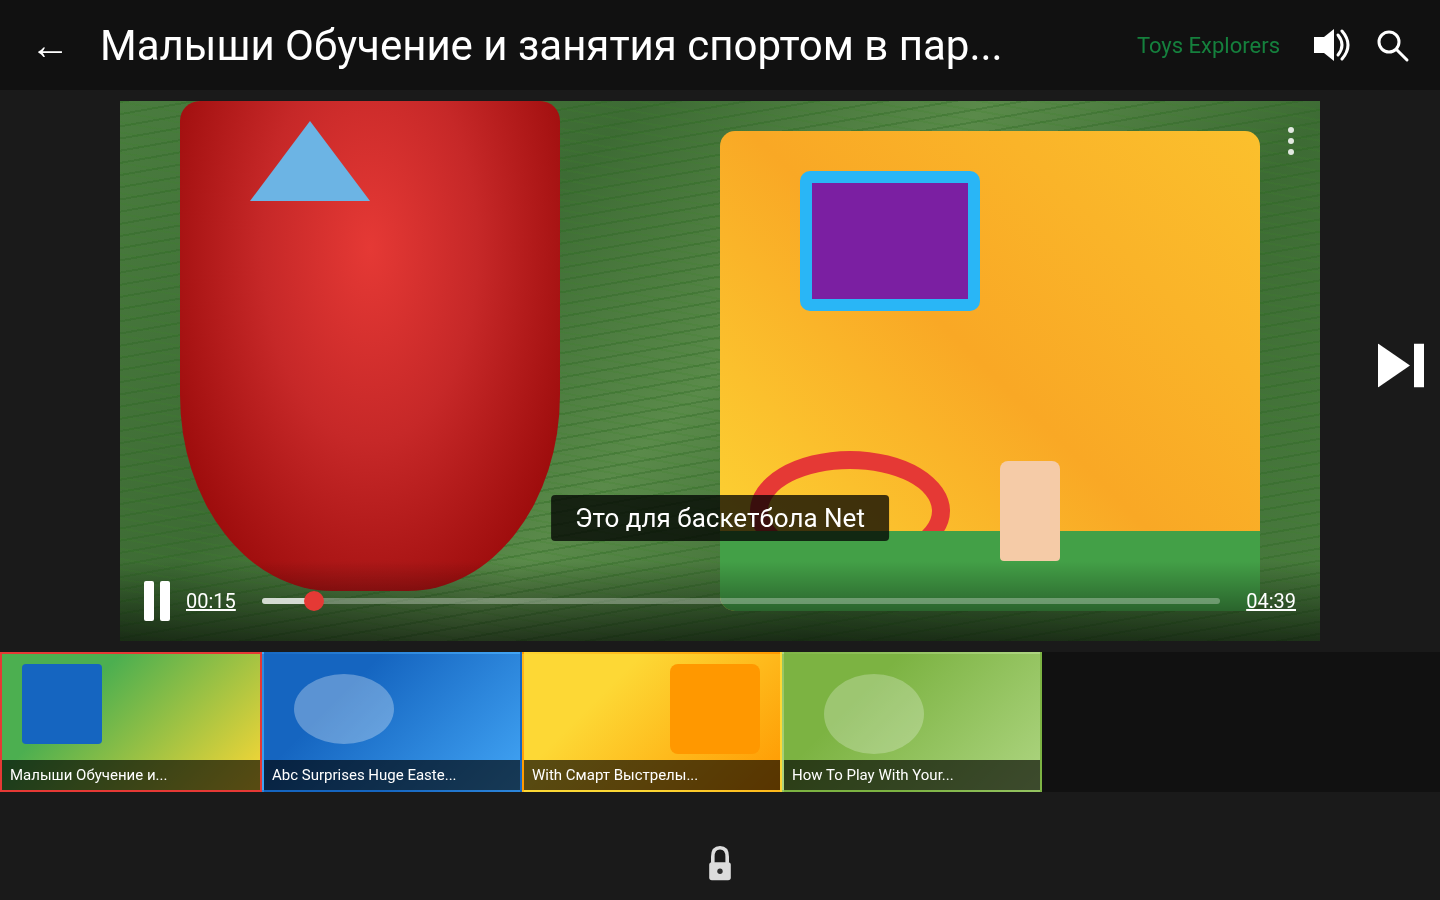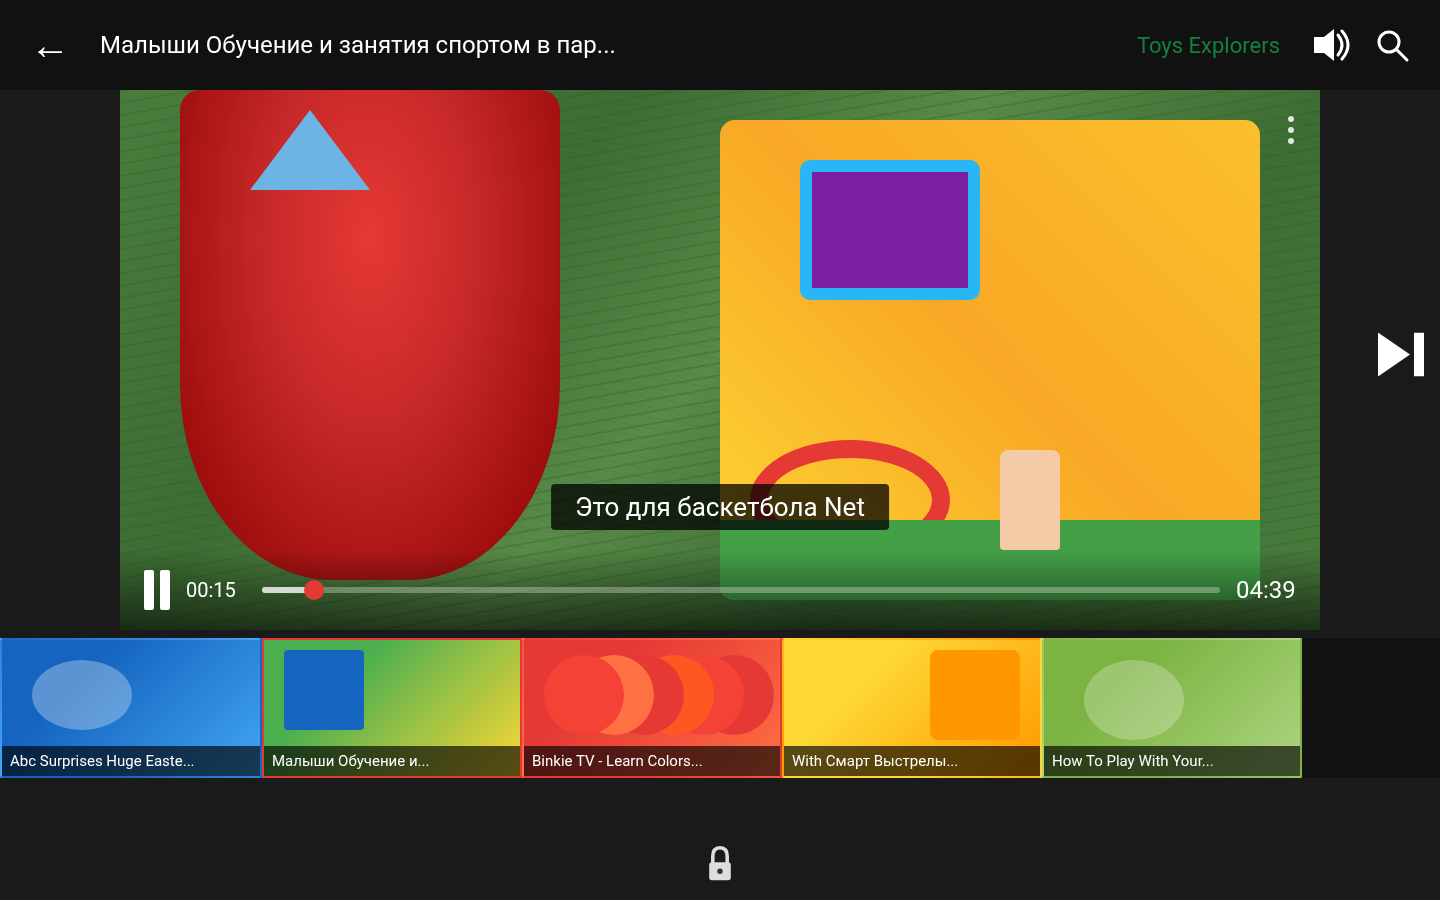--- a/index.html
+++ b/index.html
@@ -28,21 +28,21 @@
       font-size: 40px;
       color: #fff;
       margin-right: 30px;
       user-select: none;
       display: flex;
       align-items: center;
     }
 
     .header-title {
       flex: 1;
-      font-size: 24px;
+      font-size: 42px;
       font-weight: 400;
       color: #fff;
       white-space: nowrap;
       overflow: hidden;
       text-overflow: ellipsis;
     }
 
     .channel-name {
       font-size: 22px;
       color: #15803d;
@@ -62,21 +62,21 @@
       font-size: 36px;
       display: flex;
       align-items: center;
     }
 
     
     .video-area {
       position: relative;
       width: 1200px;
       height: 540px;
-      margin: 0 auto;
+      margin: 11px auto;
       background: #000;
       overflow: hidden;
     }
 
     .video-bg {
       width: 100%;
       height: 100%;
       background: linear-gradient(
         135deg,
         #4a7c3f 0%,
@@ -217,20 +217,21 @@
       position: absolute;
       bottom: 0;
       left: 0;
       right: 0;
       height: 80px;
       display: flex;
       align-items: center;
       padding: 0 24px;
       gap: 16px;
       background: linear-gradient(transparent, rgba(0,0,0,0.6));
+      text-decoration: underline;
     }
 
     .play-pause-btn {
       cursor: pointer;
       color: #fff;
       display: flex;
       align-items: center;
     }
 
     .pause-icon {
@@ -270,23 +271,24 @@
       top: 50%;
       transform: translate(-50%, -50%);
       width: 20px;
       height: 20px;
       background: #e53935;
       border-radius: 50%;
       cursor: pointer;
     }
 
     .time-total {
-      font-size: 24px;
+      font-size: 20px;
       color: #fff;
       min-width: 60px;
+      text-align: right;
     }
 
     
     .video-wrapper {
       position: relative;
       width: 1200px;
       margin: 0 auto;
     }
 
     
@@ -491,28 +493,25 @@
 
   <div class="next-btn">
     <svg width="52" height="44" viewBox="0 0 52 44" fill="white">
       <polygon points="0,0 32,22 0,44" fill="white"></polygon>
       <rect x="36" y="0" width="10" height="44" fill="white"></rect>
     </svg>
   </div>
 </div>
 
 <div class="playlist">
+  <div class="playlist-item active thumb-1">
+    <div class="playlist-label">Малыши Обучение и...</div>
+  </div>
   <div class="playlist-item thumb-2">
     <div class="playlist-label">Abc Surprises Huge Easte...</div>
-  </div>
-  <div class="playlist-item active thumb-1">
-    <div class="playlist-label">Малыши Обучение и...</div>
-  </div>
-  <div class="playlist-item thumb-3">
-    <div class="playlist-label">Binkie TV - Learn Colors...</div>
   </div>
   <div class="playlist-item thumb-4">
     <div class="playlist-label">With Смарт Выстрелы...</div>
   </div>
   <div class="playlist-item thumb-5">
     <div class="playlist-label">How To Play With Your...</div>
   </div>
 </div>
 
 <div class="lock-area">

